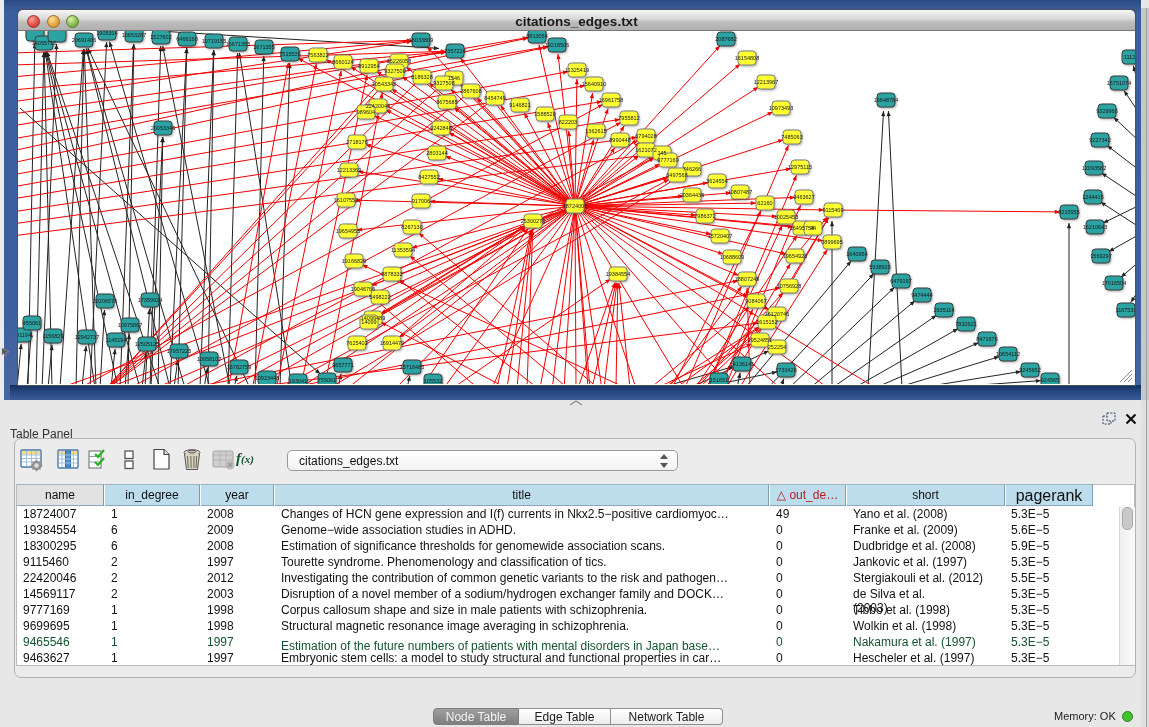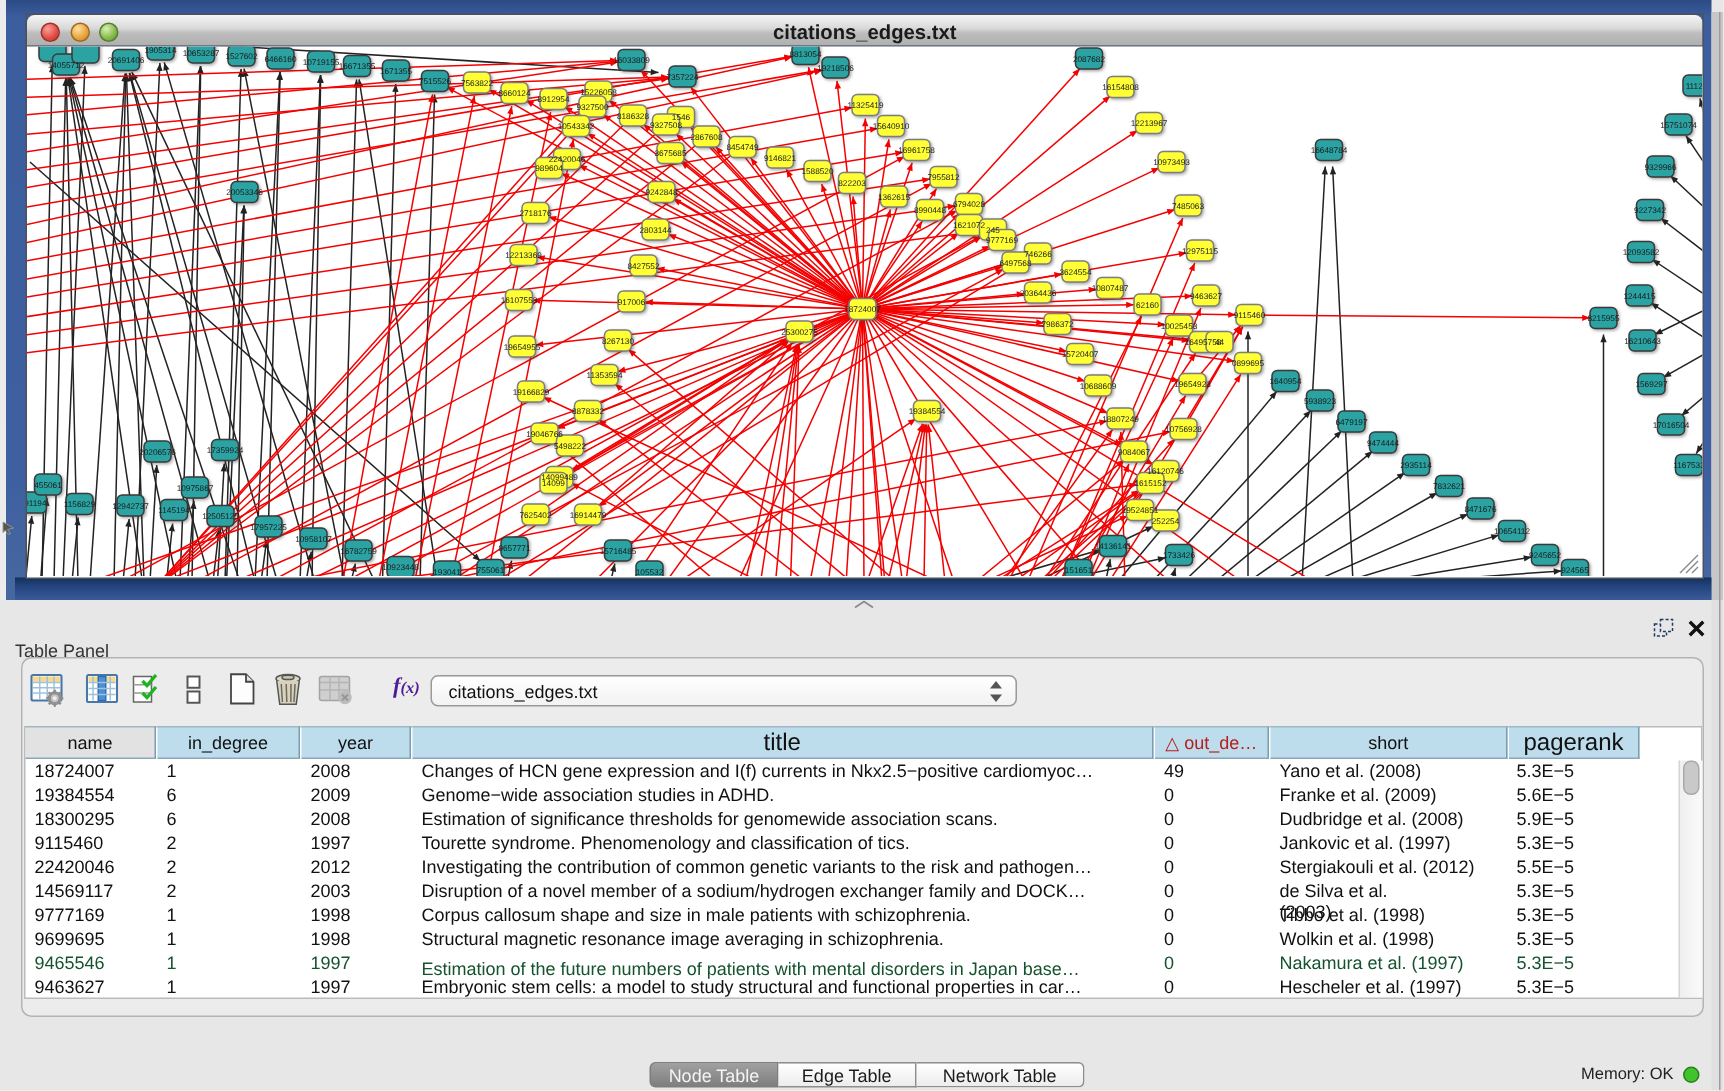--- a/index.html
+++ b/index.html
@@ -847,36 +847,36 @@
 </svg>
 <svg width="26" height="26" style="position:absolute;left:212px;top:449px">
  <rect x="1" y="2" width="20" height="16" rx="1.5" fill="#cfcfcf" stroke="#a3a3a3"></rect>
  <line x1="1" y1="6" x2="21" y2="6" stroke="#b5b5b5"></line>
       <line x1="1" y1="11" x2="21" y2="11" stroke="#b5b5b5"></line>
  <line x1="8" y1="2" x2="8" y2="18" stroke="#b5b5b5"></line>
       <line x1="14" y1="2" x2="14" y2="18" stroke="#b5b5b5"></line>
  <circle cx="18" cy="16" r="4.5" fill="#bdbdbd"></circle>
       <path d="M16 14 L20 18 M20 14 L16 18" stroke="#989898" stroke-width="1.4"></path>
 </svg>
-<div style="position:absolute;left:262px;top:450px;font-family:'Liberation Serif',serif;font-style:italic;font-weight:bold;font-size:15px;color:#4c1d95"><i>f</i><span style="font-size:11px">(x)</span></div>
+<div style="position:absolute;left:236px;top:450px;font-family:'Liberation Serif',serif;font-style:italic;font-weight:bold;font-size:15px;color:#14532d"><i>f</i><span style="font-size:11px">(x)</span></div>
 
  <div style="position:absolute;left:287px;top:450px;width:391px;height:21px;background:linear-gradient(180deg,#ffffff,#f2f2f2);border:1px solid #9a9a9a;border-radius:5px;box-sizing:border-box;">
    <div style="position:absolute;left:11px;top:3px;font-size:12px;color:#111;">citations_edges.txt</div>
    <svg width="10" height="14" style="position:absolute;right:8px;top:3px">
      <path d="M5 0 L9 5 L1 5 Z" fill="#555"></path>
      <path d="M5 14 L9 9 L1 9 Z" fill="#555"></path>
    </svg>
  </div>
 
  <div style="position:absolute;left:16px;top:484px;width:1119px;height:182px;background:#fff;border:1px solid #bbb;box-sizing:border-box;">
    <div style="position:absolute;left:-1px;top:-1px;width:1119px;height:22px;">
         <div style="position:absolute;left:1px;top:0;width:87px;height:22px;background:#e2e2e2;border-right:1px solid #7d9cb0;border-top:1px solid #9fb6c4;border-bottom:1px solid #8aa8ba;box-sizing:border-box;text-align:center;line-height:21px;font-size:12px;color:#111">name</div>
 <div style="position:absolute;left:89px;top:0;width:95px;height:22px;background:#bddcec;border-right:1px solid #7d9cb0;border-top:1px solid #9fb6c4;border-bottom:1px solid #8aa8ba;box-sizing:border-box;text-align:center;line-height:21px;font-size:12px;color:#111">in_degree</div>
 <div style="position:absolute;left:185px;top:0;width:73px;height:22px;background:#bddcec;border-right:1px solid #7d9cb0;border-top:1px solid #9fb6c4;border-bottom:1px solid #8aa8ba;box-sizing:border-box;text-align:center;line-height:21px;font-size:12px;color:#111">year</div>
-<div style="position:absolute;left:259px;top:0;width:494px;height:22px;background:#bddcec;border-right:1px solid #7d9cb0;border-top:1px solid #9fb6c4;border-bottom:1px solid #8aa8ba;box-sizing:border-box;text-align:center;line-height:21px;font-size:16px;color:#111">title</div>
+<div style="position:absolute;left:259px;top:0;width:494px;height:22px;background:#bddcec;border-right:1px solid #7d9cb0;border-top:1px solid #9fb6c4;border-bottom:1px solid #8aa8ba;box-sizing:border-box;text-align:center;line-height:21px;font-size:12px;color:#111">title</div>
 <div style="position:absolute;left:754px;top:0;width:76px;height:22px;background:#bddcec;border-right:1px solid #7d9cb0;border-top:1px solid #9fb6c4;border-bottom:1px solid #8aa8ba;box-sizing:border-box;text-align:center;line-height:21px;font-size:12px;color:#b91c1c">△ out_de…</div>
 <div style="position:absolute;left:831px;top:0;width:158px;height:22px;background:#bddcec;border-right:1px solid #7d9cb0;border-top:1px solid #9fb6c4;border-bottom:1px solid #8aa8ba;box-sizing:border-box;text-align:center;line-height:21px;font-size:12px;color:#111">short</div>
 <div style="position:absolute;left:990px;top:0;width:87px;height:22px;background:#bddcec;border-right:1px solid #7d9cb0;border-top:1px solid #9fb6c4;border-bottom:1px solid #8aa8ba;box-sizing:border-box;text-align:center;line-height:21px;font-size:16px;color:#111">pagerank</div>
       </div>
    <div style="position:absolute;left:0px;top:22px;width:1119px;height:160px;overflow:hidden;">
      <div style="position:relative;width:100%;height:100%;">
        <div style="position:absolute;left:0;top:0px;width:1119px;height:16px;font-size:12px;color:#111">
             <span style="position:absolute;left:6px;top:0">18724007</span>
             <span style="position:absolute;left:94px;top:0">1</span>
             <span style="position:absolute;left:190px;top:0">2008</span>

